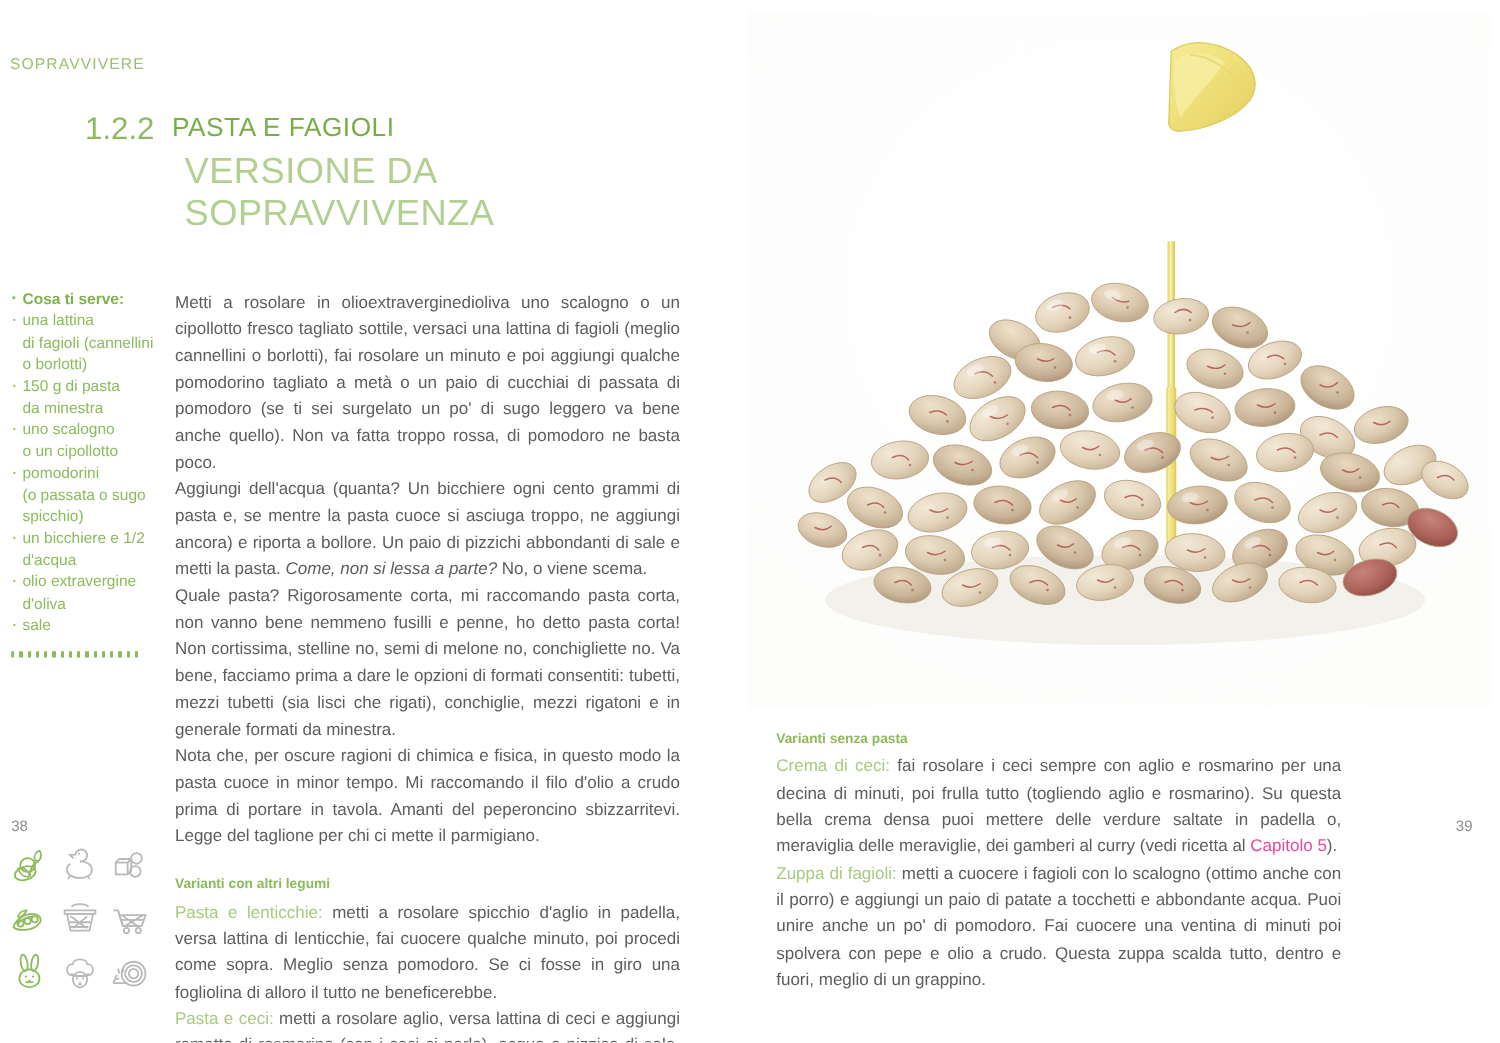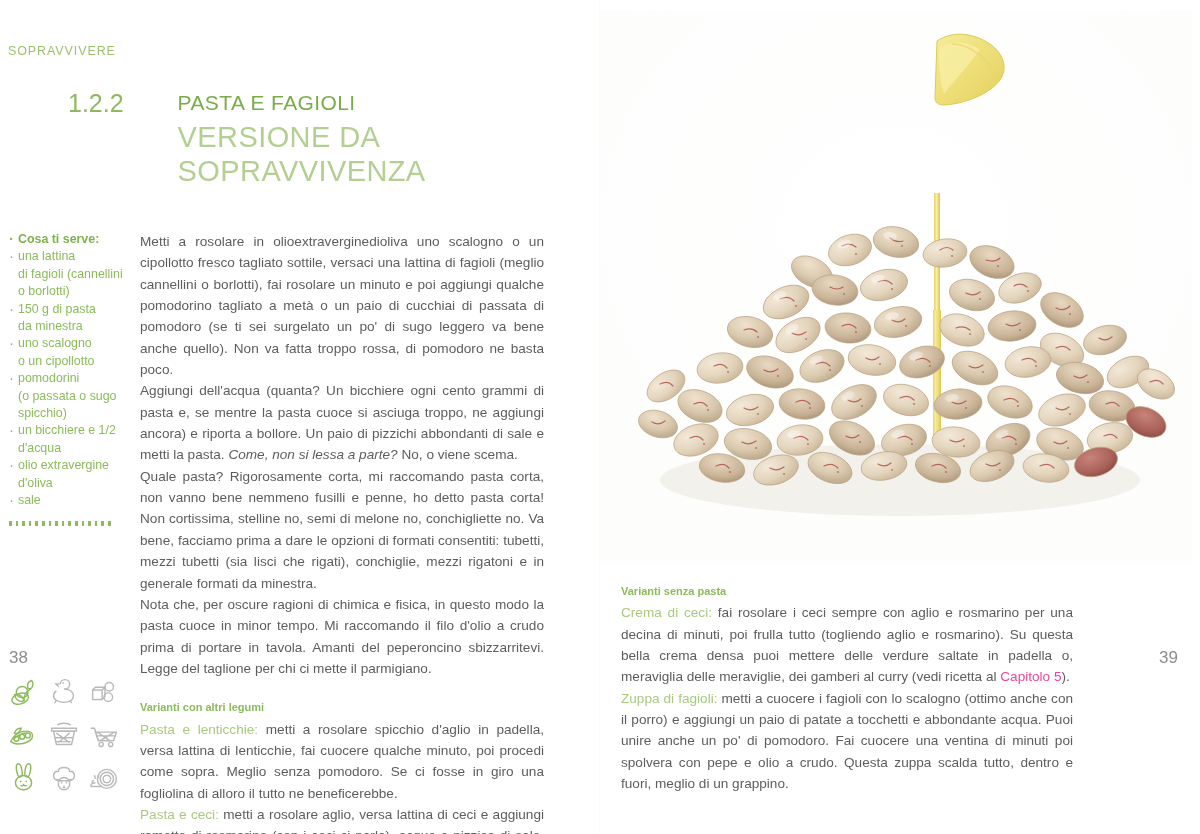--- a/index.html
+++ b/index.html
@@ -27,21 +27,20 @@
     color: #9cc06f;
     font-weight: 400;
   }
 
   
   .title-block {
     position: absolute;
     left: 68px; top: 86px;
     display: flex;
     align-items: flex-start;
-    gap: 40px;
   }
   .chapter-num {
     font-size: 25px;
     color: #8fb860;
     letter-spacing: 0px;
     line-height: 34px;
     padding-right: 14px;
     white-space: nowrap;
   }
   .title-lines { line-height: 34px; }
@@ -49,20 +48,21 @@
     font-size: 21px;
     color: #79ad49;
     letter-spacing: 0.4px;
     white-space: nowrap;
   }
   .title-sub {
     font-size: 29px;
     color: #b3cf92;
     letter-spacing: 0.4px;
     white-space: nowrap;
+    margin-left: 10px;
   }
 
   
   .ingredients {
     position: absolute;
     left: 8px; top: 231px;
     width: 122px;
     color: #8cbb5c;
     font-size: 12.4px;
     line-height: 17.4px;
@@ -144,21 +144,21 @@
     width: 592px;
     height: 555px;
     overflow: hidden;
   }
   .photo svg { display: block; }
 
   
   .folio {
     position: absolute;
     bottom: 14px;
-    font-size: 17px;
+    font-size: 12px;
     color: #8d8d8d;
     margin-top: 12px;
   }
   .folio.left { left: 9px; }
   .folio.right { right: 22px; }
 
   .gutter {
     position: absolute;
     left: 599px; top: 0;
     width: 1px; height: 834px;

